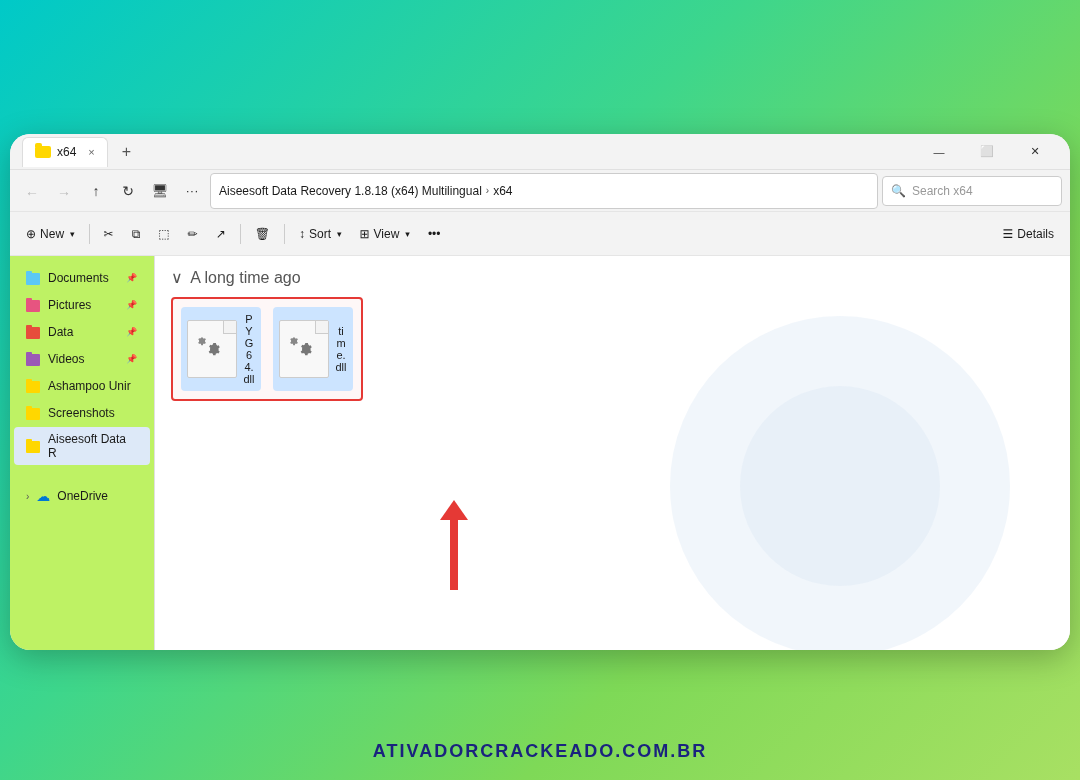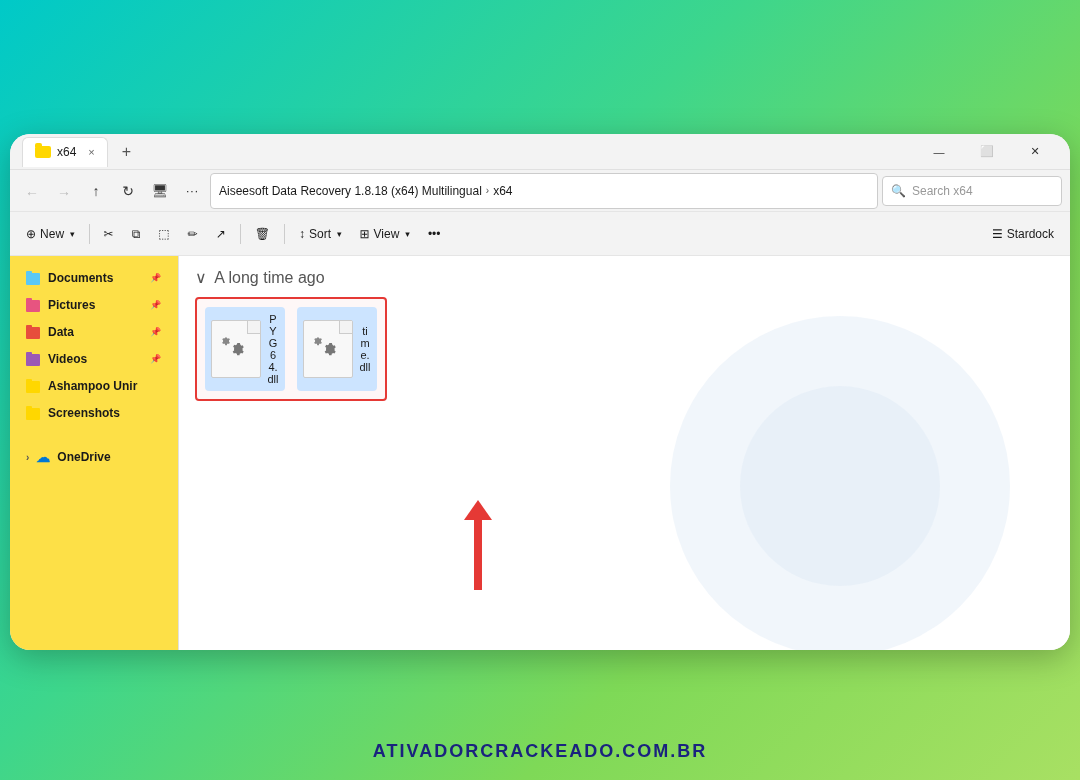--- a/index.html
+++ b/index.html
@@ -217,27 +217,26 @@
 
     
     .content-area {
       display: flex;
       flex: 1;
       overflow: hidden;
     }
 
     
     .sidebar {
-      width: 169px;
-      background: #fde047;
+      width: 145px;
+      background: #bef264;
       border-right: 1px solid #e0e0e0;
       padding: 8px 0;
       overflow-y: auto;
       flex-shrink: 0;
-      font-weight: bold;
     }
 
     .sidebar-item {
       display: flex;
       align-items: center;
       gap: 6px;
       padding: 5px 12px;
       font-size: 12px;
       color: #1a1a1a;
       cursor: pointer;
@@ -513,21 +512,21 @@
       <span>⊞</span>
       <span>View</span>
       <span class="chevron">▾</span>
     </div>
     <div class="toolbar-btn">
       <span>•••</span>
     </div>
     <div style="flex:1"></div>
     <div class="toolbar-btn">
       <span>☰</span>
-      <span>Stardock</span>
+      <span>Details</span>
     </div>
   </div>
 
   <div class="content-area">
 
     <div class="sidebar">
       <div class="sidebar-item">
         <div class="sidebar-icon">
           <svg width="16" height="14" viewBox="0 0 16 14">
               <rect x="0" y="2" width="14" height="12" rx="1" fill="#5bc8f5"></rect>
@@ -577,20 +576,29 @@
         <span>Ashampoo Unir</span>
       </div>
       <div class="sidebar-item">
         <div class="sidebar-icon">
           <svg width="16" height="14" viewBox="0 0 16 14">
               <rect x="0" y="2" width="14" height="12" rx="1" fill="#ffd700"></rect>
               <rect x="0" y="0" width="6" height="4" rx="1" fill="#ffd700"></rect>
             </svg>
         </div>
         <span>Screenshots</span>
+      </div>
+      <div class="sidebar-item active">
+        <div class="sidebar-icon">
+          <svg width="16" height="14" viewBox="0 0 16 14">
+              <rect x="0" y="2" width="14" height="12" rx="1" fill="#ffd700"></rect>
+              <rect x="0" y="0" width="6" height="4" rx="1" fill="#ffd700"></rect>
+            </svg>
+        </div>
+        <span>Aiseesoft Data R</span>
       </div>
       <div style="height: 16px;"></div>
       <div class="sidebar-item">
         <span style="font-size:10px;color:#555;">›</span>
         <div class="sidebar-icon">
           <span style="color:#0078d4;font-size:14px;">☁</span>
         </div>
         <span>OneDrive</span>
       </div>
     </div>

